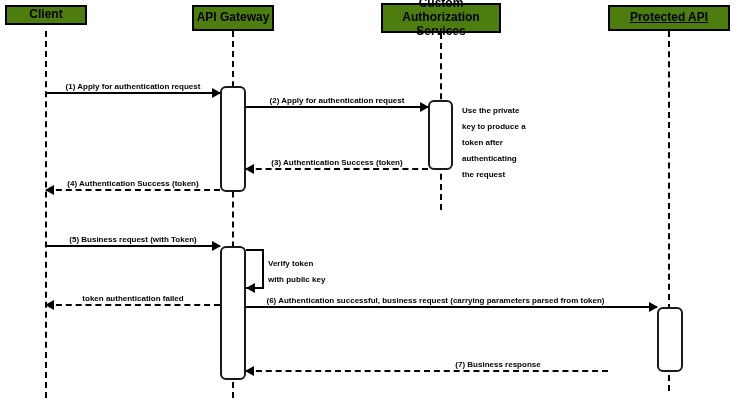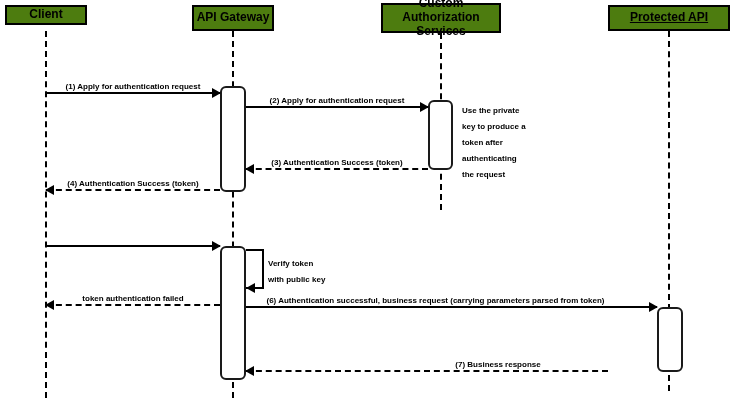--- a/index.html
+++ b/index.html
@@ -85,20 +85,21 @@
     <div class="arr left"></div>
   </div>
 
   <div class="msg dashed" style="left:46px;top:177px;width:174px;">
     <div class="lbl">(4) Authentication Success (token)</div>
     <div class="line"></div>
     <div class="arr left"></div>
   </div>
 
   <div class="msg solid" style="left:46px;top:233px;width:174px;">
+    <div class="lbl">(5) Business request (with Token)</div>
     <div class="line"></div>
     <div class="arr right"></div>
   </div>
 
   <div class="self-loop">
     <div class="arr"></div>
   </div>
   <div class="freetext" style="left:268px;top:256px;">Verify token
 with public key</div>
 

